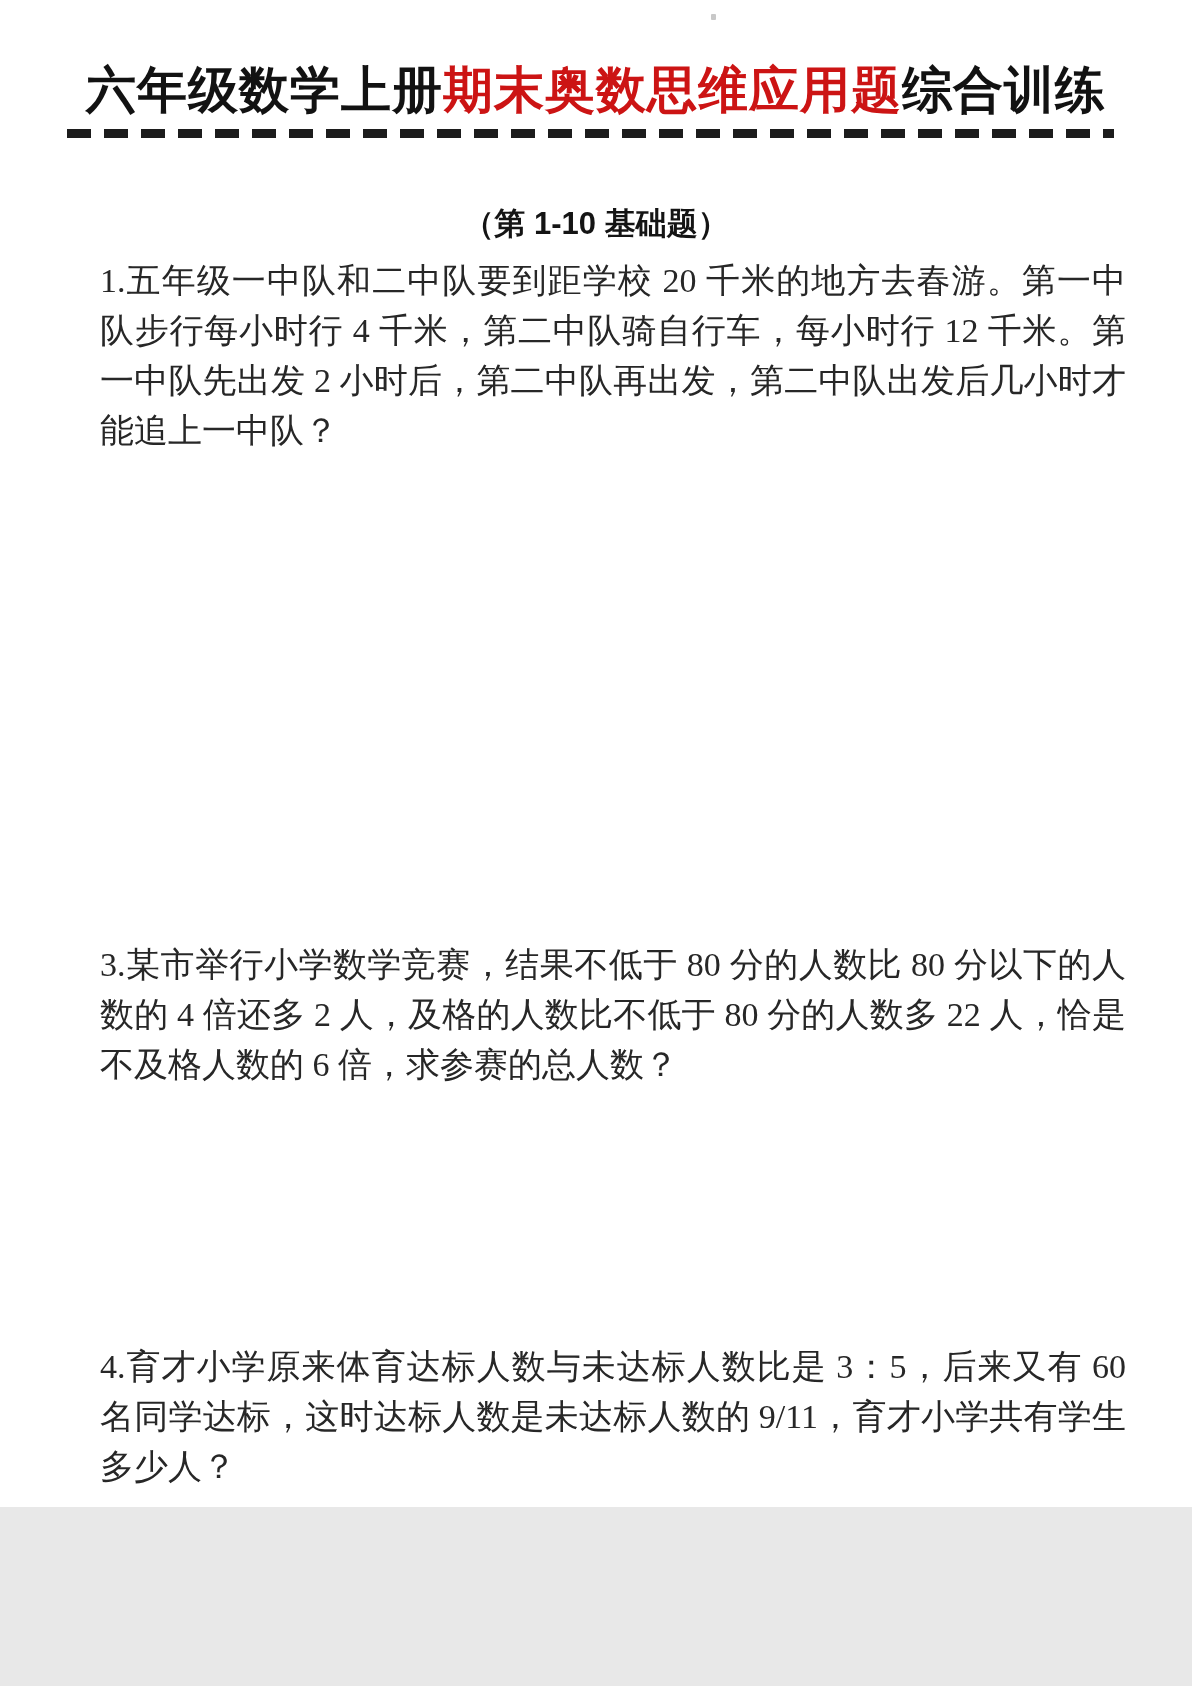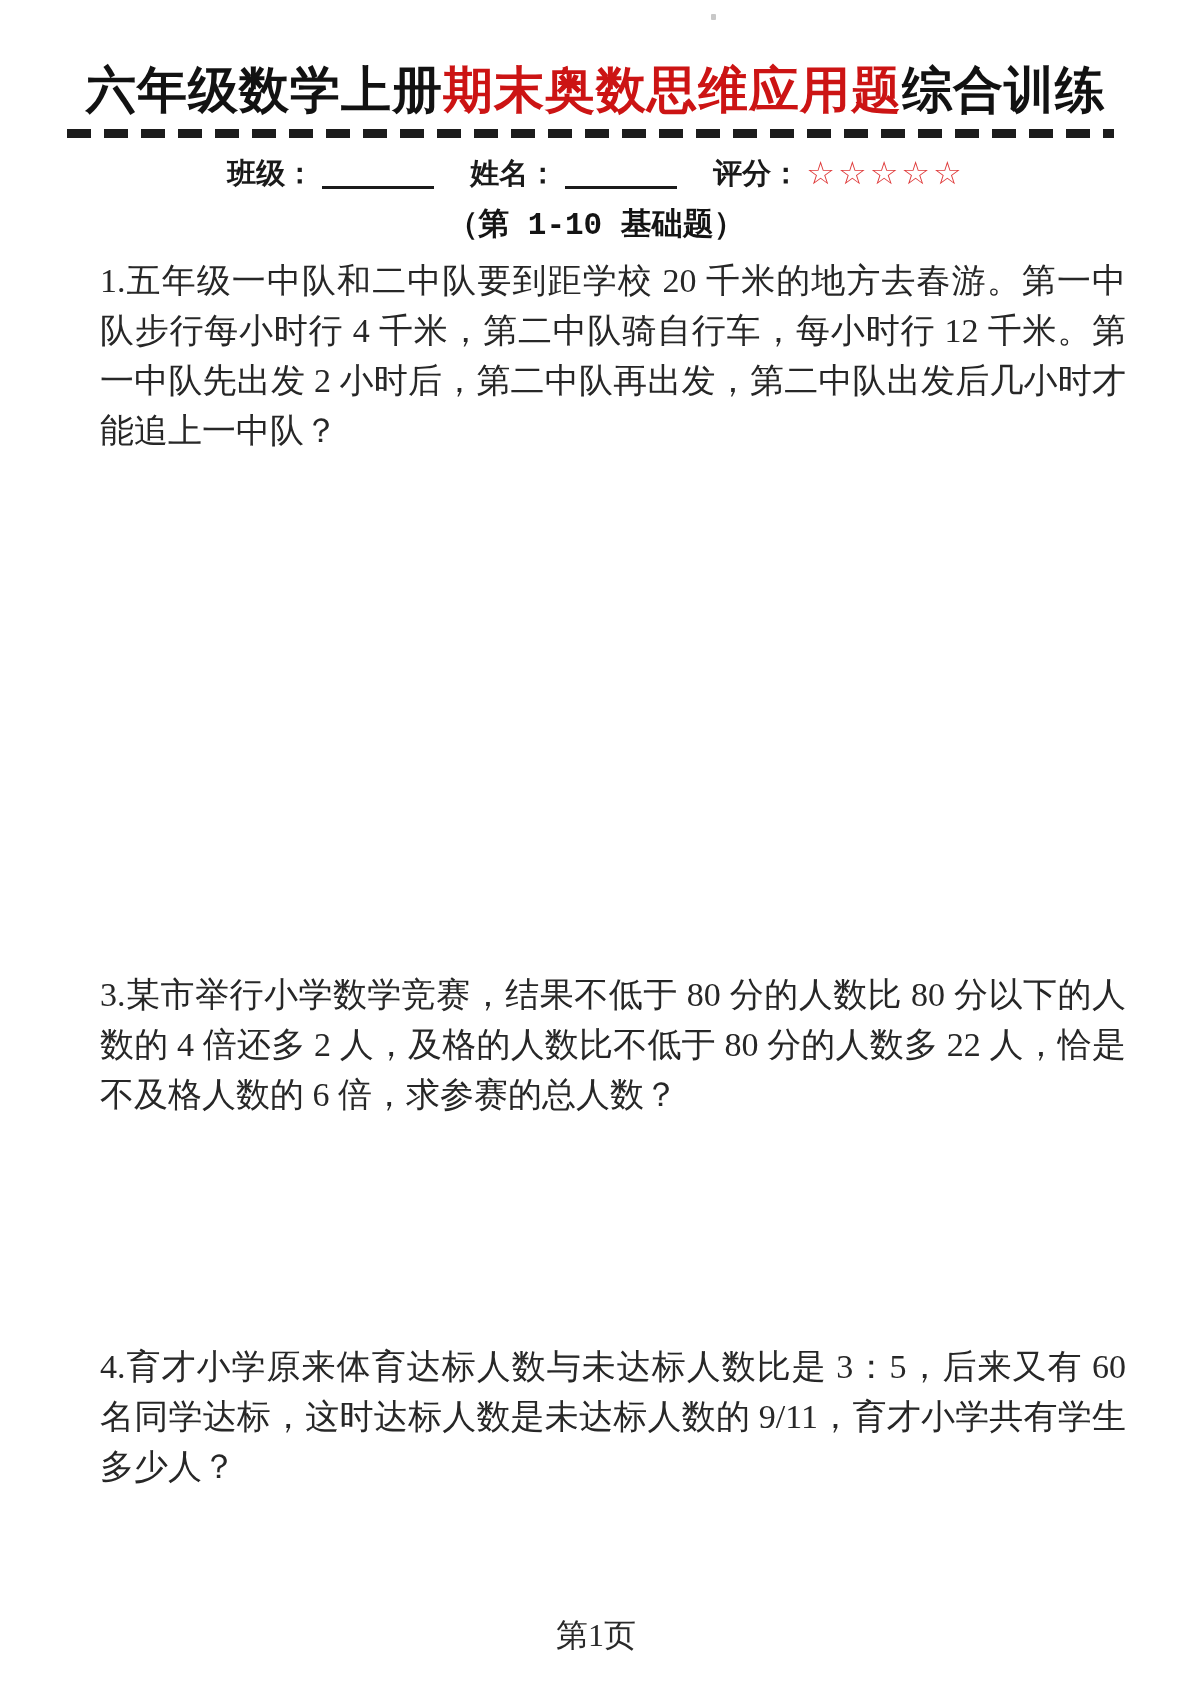--- a/index.html
+++ b/index.html
@@ -1,19 +1,19 @@
 <!DOCTYPE html>
 <html><head>
 <meta charset="utf-8">
 <style>
   html, body { margin: 0; padding: 0; background: #e8e8e8; }
   .page {
     position: relative;
     width: 1192px;
-    height: 1686px;
+    height: 1507px;
     margin: 0 auto;
     background: #ffffff;
     overflow: hidden;
     font-family: "Liberation Serif", serif;
   }
   .scan-dot {
     position: absolute;
     top: 14px; left: 711px;
     width: 5px; height: 6px;
     background: #9a9a9a;
@@ -69,41 +69,41 @@
     line-height: 36px;
     letter-spacing: 3px;
     color: #df3a3a;
     margin-left: 6px;
     margin-bottom: 1px;
   }
   .section-heading {
     position: absolute;
     top: 203px; left: 0; right: 0;
     text-align: center;
-    font-family: Liberation Mono, monospace;
+    font-family: Liberation Sans, sans-serif;
     font-weight: bold;
     font-size: 31px;
     color: #141414;
     white-space: nowrap;
   }
   .problem {
     position: absolute;
     left: 66px;
     width: 1026px;
     font-family: "Liberation Serif", serif;
     font-size: 34px;
     line-height: 50px;
     text-align: justify;
     text-align-last: left;
     color: #272727;
     margin-left: 34px;
   }
   #problem-1 { top: 256px; }
   #problem-2 { top: 662px; }
-  #problem-3 { top: 970px; }
+  #problem-3 { top: 940px; }
   #problem-4 { top: 1342px; }
   .footer {
     position: absolute;
     top: 1614px; left: 0; right: 0;
     text-align: center;
     font-size: 32px;
     color: #2a2a2a;
   }
 </style>
 </head>
@@ -112,30 +112,20 @@
 <div class="page">
 
   <div class="scan-dot"></div>
 
   <div class="title">
     <span>六年级数学上册</span><span class="red">期末奥数思维应用题</span><span>综合训练</span>
   </div>
 
   <div class="dash-rule"></div>
 
-  <div class="info-row">
-    <span>班级：</span>
-      <span class="blank-line"></span>
-      <span class="info-gap"></span>
-      <span>姓名：</span>
-      <span class="blank-line"></span>
-      <span class="info-gap"></span>
-      <span>评分：</span>
-      <span class="stars">☆☆☆☆☆</span>
-  </div>
 
   <div class="section-heading">（第 1-10 基础题）</div>
 
   <div class="problem" id="problem-1">1.五年级一中队和二中队要到距学校 20 千米的地方去春游。第一中队步行每小时行 4 千米，第二中队骑自行车，每小时行 12 千米。第一中队先出发 2 小时后，第二中队再出发，第二中队出发后几小时才能追上一中队？</div>
 
 
   <div class="problem" id="problem-3">3.某市举行小学数学竞赛，结果不低于 80 分的人数比 80 分以下的人数的 4 倍还多 2 人，及格的人数比不低于 80 分的人数多 22 人，恰是不及格人数的 6 倍，求参赛的总人数？</div>
 
   <div class="problem" id="problem-4">4.育才小学原来体育达标人数与未达标人数比是 3：5，后来又有 60 名同学达标，这时达标人数是未达标人数的 9/11，育才小学共有学生多少人？</div>
 

